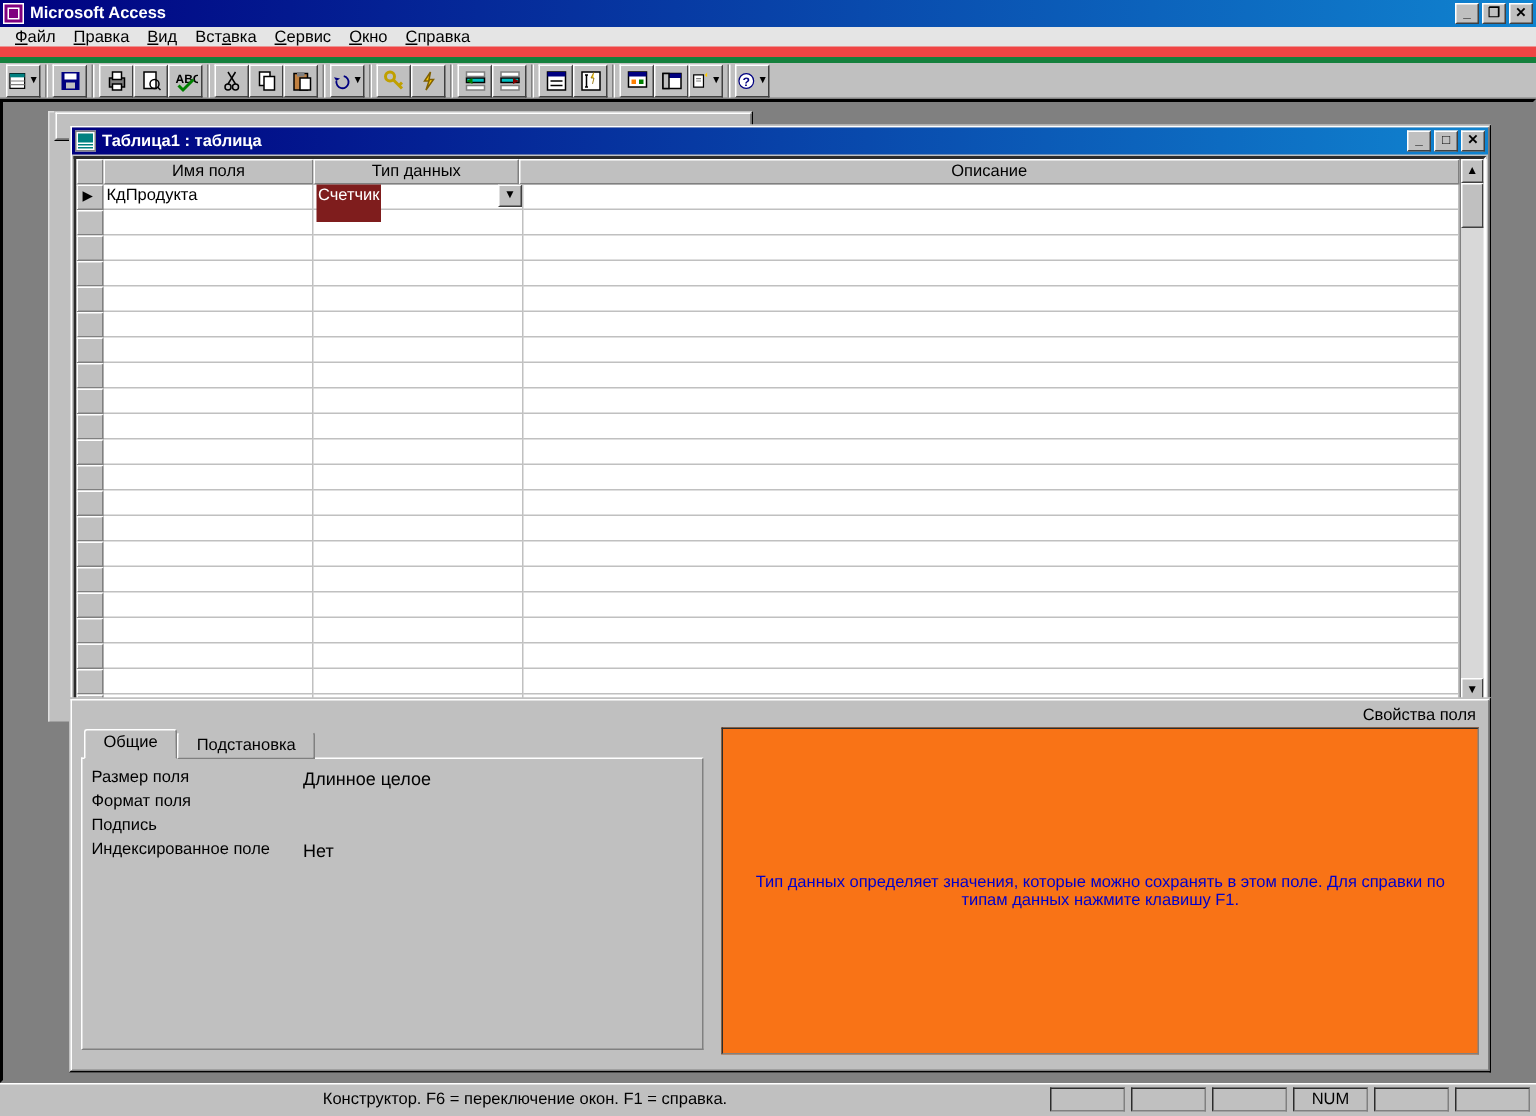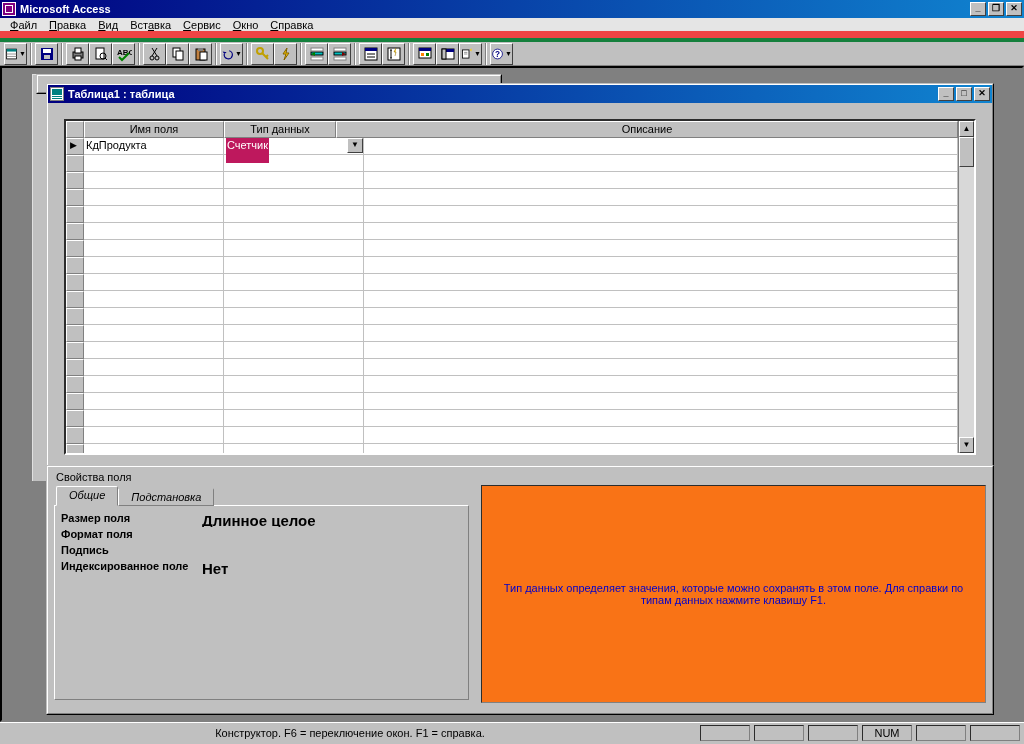--- a/index.html
+++ b/index.html
@@ -37,61 +37,61 @@
   
   
   .child { position: absolute; left: 44px; top: 15px; width: 948px; height: 390px; background: #c0c0c0; border: 1px solid; border-color: #c0c0c0 #000 #000 #c0c0c0; }
   .child-inner { border: 1px solid; border-color: #fff #808080 #808080 #fff; height: 100%; display: flex; flex-direction: column; }
   .child-title { background: linear-gradient(to right, #000080, #1084d0); color: #fff; height: 18px; display: flex; align-items: center; padding: 0 2px; font-weight: bold; }
   .child-title .cicon { width: 14px; height: 14px; margin-right: 4px; background: #fff; border: 1px solid #808080; position:relative;}
   .child-title .cicon::before{content:"";position:absolute;left:1px;top:1px;right:1px;bottom:6px;background:#008080;}
   .child-title .cicon::after{content:"";position:absolute;left:1px;top:6px;right:1px;height:1px;background:#008080; box-shadow:0 2px 0 #008080, 0 4px 0 #008080;}
   
   
-  .grid-wrap { flex: 1; display: flex; border: 2px inset #fff; border-top-color:#808080; border-left-color:#808080; margin: 16px; overflow: hidden; background: #fff; }
+  .grid-wrap { flex: 1; display: flex; border: 2px inset #fff; border-top-color:#808080; border-left-color:#808080; margin: 1px; overflow: hidden; background: #fff; }
   .grid-main { flex: 1; display: flex; flex-direction: column; }
   .grid-headers { display: flex; background: #c0c0c0; height: 17px; }
   .gh-sel { width: 18px; border: 1px solid; border-color: #fff #808080 #808080 #fff; }
   .gh { border: 1px solid; border-color: #fff #808080 #808080 #fff; text-align: center; line-height: 15px; }
   .gh-name { width: 140px; }
-  .gh-type { width: 112px; }
+  .gh-type { width: 137px; }
   .gh-desc { flex: 1; }
   .grid-rows { flex: 1; overflow: hidden; }
   .grow { display: flex; height: 17px; }
   .gsel { width: 18px; background: #c0c0c0; border: 1px solid; border-color: #fff #808080 #808080 #fff; text-align: center; position: relative; }
   .gsel.cur::after { content: "▶"; font-size: 9px; position: absolute; left: 3px; top: 1px; color: #000; }
   .gcell { border-right: 1px solid #c0c0c0; border-bottom: 1px solid #c0c0c0; padding: 1px 2px; height: 17px; font-size: 11px;}
   .gc-name { width: 140px; }
   .gc-type { width: 140px; position: relative; }
   .gc-desc { flex: 1; }
-  .type-val { background: #be185d; color: #fff; padding: 12px 1px; }
+  .type-val { background: #7f1d1d; color: #fff; padding: 12px 1px; }
   .type-dd { position: absolute; right: 0; top: 0; width: 16px; height: 15px; background: #c0c0c0; border: 1px solid; border-color: #fff #404040 #404040 #fff; text-align: center; font-size: 8px; line-height: 12px; }
   .vscroll { width: 16px; background: #c0c0c0; border-left: 1px solid #808080; display:flex; flex-direction:column;}
   .vscroll .sbtn{height:16px; background:#c0c0c0; border:1px solid; border-color:#fff #404040 #404040 #fff; text-align:center; font-size:8px; line-height:13px;}
   .vscroll .strack{flex:1; background:#d8d8d8;}
   .vscroll .sthumb{height:30px; background:#c0c0c0; border:1px solid; border-color:#fff #404040 #404040 #fff;}
   
   
   .pp-wrap { position: absolute; left: 44px; top: 397px; width: 948px; height: 250px; background: #c0c0c0; border: 1px solid; border-color: #c0c0c0 #000 #000 #c0c0c0; }
   .pp-inner { border: 1px solid; border-color: #fff #808080 #808080 #fff; height: 100%; padding: 2px 6px 6px 6px; }
-  .pp-title { text-align: left; padding: 2px; }
+  .pp-title { text-align: right; padding: 2px; }
   .pp-body { display: flex; gap: 12px; height: 218px;}
   .pp-left { flex: 0 0 415px; position: relative; }
   .pp-right { flex: 1; border: 1px inset #808080; background: #f97316; display: flex; align-items: center; justify-content: center; padding: 10px; }
   .pp-right-txt { color: #0000cc; text-align: center; font-size: 11px; }
   
   
-  .tabs { display: flex; position: relative; top: 1px; z-index: 2; margin-left: 2px; font-style: italic;}
+  .tabs { display: flex; position: relative; top: 1px; z-index: 2; margin-left: 2px;}
   .tab { background: #c0c0c0; border: 1px solid; border-color: #fff #808080 transparent #fff; padding: 2px 12px; font-size: 11px; border-top-left-radius: 2px; border-top-right-radius: 2px; }
   .tab.active { border-bottom: 1px solid #c0c0c0; position: relative; }
   .tab.inactive { background: #c0c0c0; border-color: #c0c0c0 #808080 #808080 #fff; margin-top:2px;}
-  .tab-panel { border: 1px solid; border-color: #fff #808080 #808080 #fff; background: #c0c0c0; height: 195px; padding: 4px; font-weight: bold; }
+  .tab-panel { border: 1px solid; border-color: #fff #808080 #808080 #fff; background: #c0c0c0; height: 195px; padding: 4px; }
   .prop-row { display: flex; height: 16px; align-items: center; }
   .prop-label { width: 140px; padding-left: 2px; }
-  .prop-val { flex: 1; background: #fff; border: 1px solid #808080; height: 15px; padding: 0 2px; font-size: 15px; border-right-color:#fff; border-bottom-color:#fff; border-top-color:#808080; border-left-color:#808080;}
+  .prop-val { flex: 1; background: #fff; border: 1px solid #808080; height: 15px; padding: 0 2px; font-size: 12px; border-right-color:#fff; border-bottom-color:#fff; border-top-color:#808080; border-left-color:#808080;}
   .prop-val.plain { background: #c0c0c0; border: 1px solid #c0c0c0; }
   
   
   .statusbar { height: 20px; background: #c0c0c0; display: flex; align-items: center; padding: 0 4px; border-top: 1px solid #fff; font-size: 11px; }
   .status-main { flex: 1; text-align: center; }
   .status-cell { border: 1px inset #808080; padding: 1px 10px; margin-left: 4px; min-width: 50px; text-align: center; height:16px; line-height:13px;}
   
   
   svg { width: 16px; height: 16px; }
 </style>

